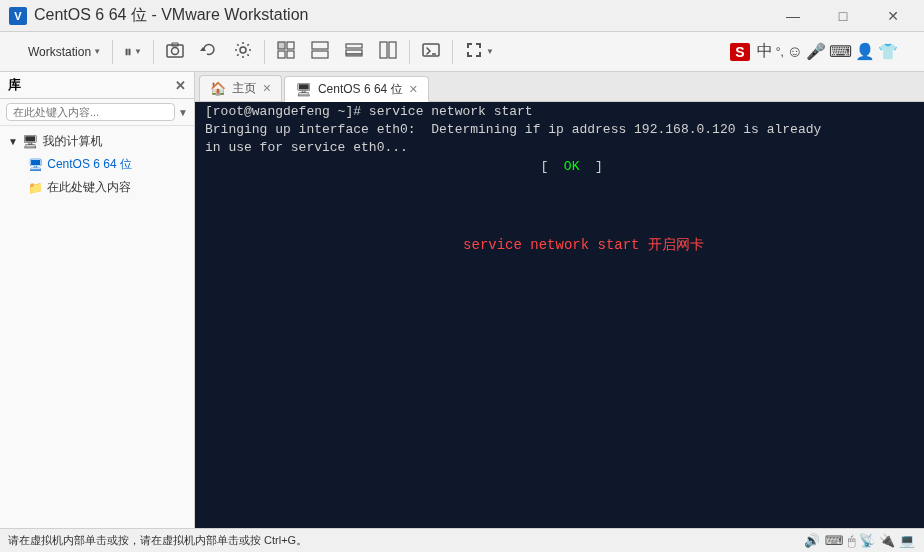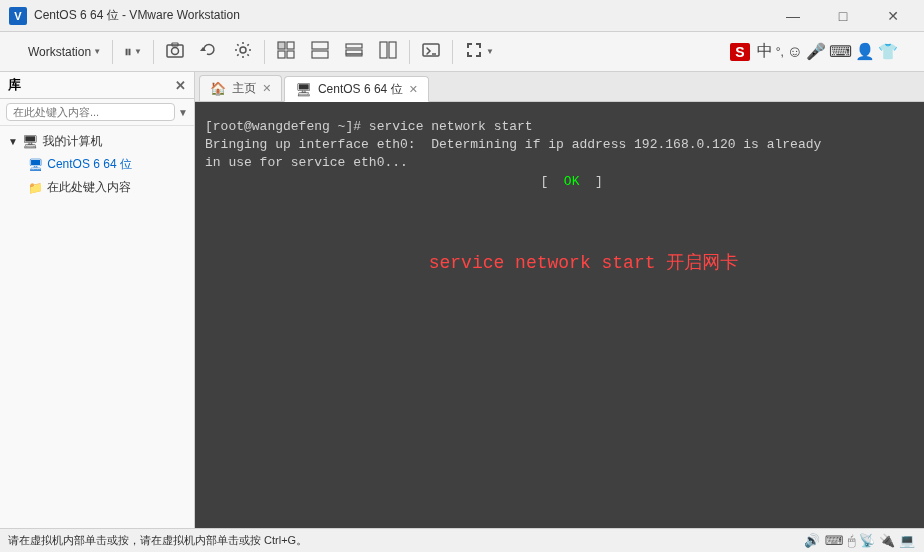--- a/index.html
+++ b/index.html
@@ -23,21 +23,21 @@
       border-bottom: 1px solid #d0d0d0;
     }
     #title-bar .app-icon {
       width: 20px;
       height: 20px;
       margin-right: 6px;
       display: flex; align-items: center; justify-content: center;
     }
     #title-bar .title-text {
       flex: 1;
-      font-size: 12px;
+      font-size: 16px;
       color: #333;
     }
     #title-bar .window-controls {
       display: flex;
       gap: 4px;
     }
     .win-btn {
       width: 46px;
       height: 32px;
       display: flex;
@@ -201,31 +201,31 @@
     .tab-close {
       font-size: 11px;
       color: #888;
       cursor: pointer;
     }
     .tab-icon { font-size: 13px; }
 
     
     #terminal {
       flex: 1;
-      background: #404040;
+      background: #0f172a;
       color: #d0d0d0;
       font-family: 'Courier New', monospace;
       font-size: 13px;
-      padding: 16px 10px;
+      padding: 1px 10px;
       overflow: hidden;
       line-height: 1.4;
     }
     .term-line { white-space: pre; }
     .ok-text { color: #00ff00; }
-    .red-text { color: #ff4444; font-size: 18px; margin-left: 48px; }
+    .red-text { color: #ff4444; font-size: 14px; margin-left: 48px; }
     .prompt { color: #d0d0d0; }
 
     
     #statusbar {
       height: 24px;
       background: #f0f0f0;
       border-top: 1px solid #d0d0d0;
       display: flex;
       align-items: center;
       padding: 0 8px;

